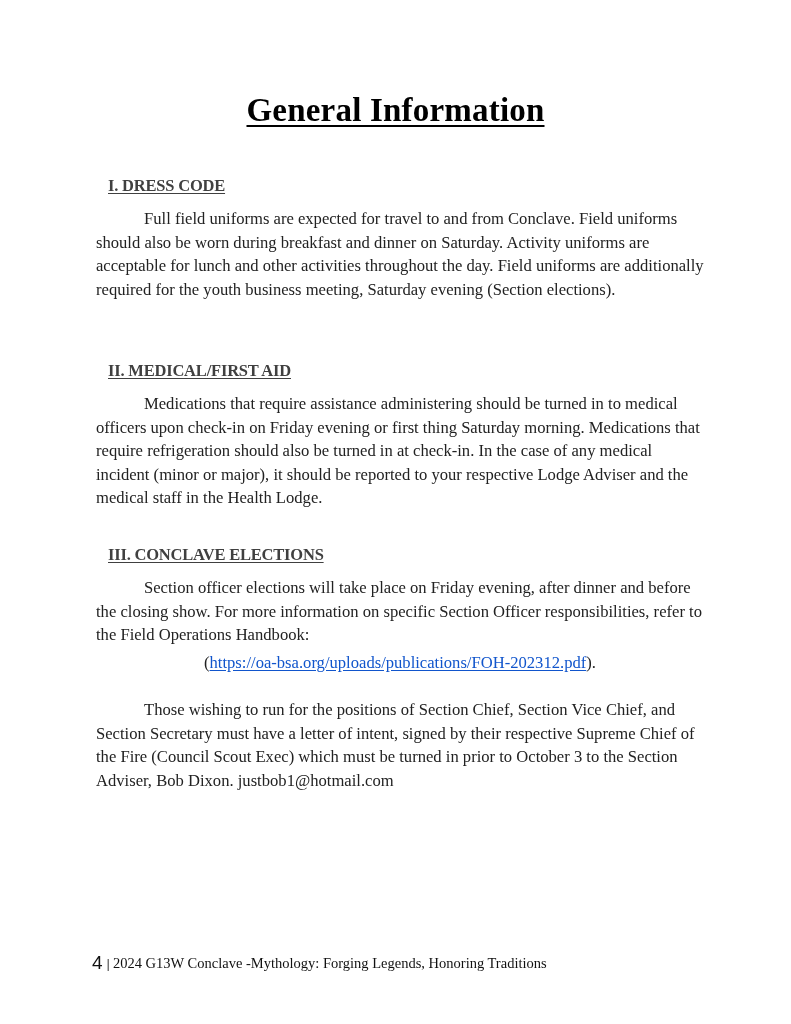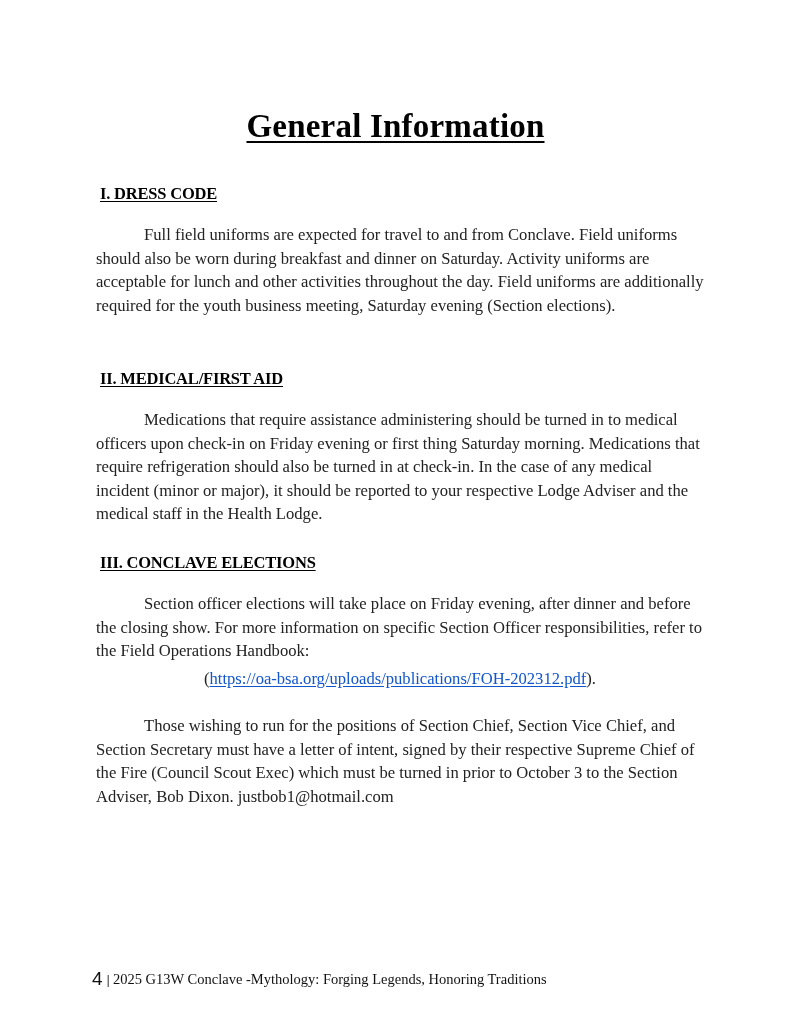--- a/index.html
+++ b/index.html
@@ -10,21 +10,21 @@
     body {
       width: 791px;
       height: 1024px;
       position: relative;
       overflow: hidden;
       font-family: "Liberation Serif", "DejaVu Serif", serif;
       color: #1a1a1a;
     }
     .page {
       position: absolute;
-      left: 0; top: 16px;
+      left: 0; top: 0;
       width: 791px;
       height: 748px;
     }
     .title {
       position: absolute;
       left: 0;
       width: 791px;
       top: 92px;
       text-align: center;
       font-size: 33px;
@@ -36,22 +36,22 @@
       margin: 0;
       letter-spacing: 0.2px;
     }
     .heading {
       position: absolute;
       left: 92px;
       font-size: 16.5px;
       font-weight: bold;
       text-decoration: underline;
       text-underline-offset: 2px;
-      color: #000000;
-      margin: 8px;
+      color: #404040;
+      margin: 16px;
       letter-spacing: -0.2px;
     }
     .para {
       position: absolute;
       left: 92px;
       width: 612px;
       font-size: 16.6px;
       line-height: 23.6px;
       color: #222;
       margin: 4px;
@@ -105,16 +105,16 @@
 
   <h2 class="heading" style="top:529px;">III. CONCLAVE ELECTIONS</h2>
   <p class="para indent" style="top:572px;">Section officer elections will take place on Friday evening, after dinner and before the closing show. For more information on specific Section Officer responsibilities, refer to the Field Operations Handbook:</p>
   <p class="link-line" style="top:651px;">
     <span>(</span><a class="link">https://oa-bsa.org/uploads/publications/FOH-202312.pdf</a><span>).</span>
   </p>
   <p class="para indent" style="top:694px;">Those wishing to run for the positions of Section Chief, Section Vice Chief, and Section Secretary must have a letter of intent, signed by their respective Supreme Chief of the Fire (Council Scout Exec) which must be turned in prior to October 3 to the Section Adviser, Bob Dixon. justbob1@hotmail.com</p>
 
 
   <div class="footer">
-    <span class="pnum">4</span><span class="sep">|</span><span>2025 G13W Conclave -Mythology: Forging Legends, Honoring Traditions</span>
+    <span class="pnum">4</span><span class="sep">|</span><span>2024 G13W Conclave -Mythology: Forging Legends, Honoring Traditions</span>
   </div>
 
 </div>
 
 </body></html>

